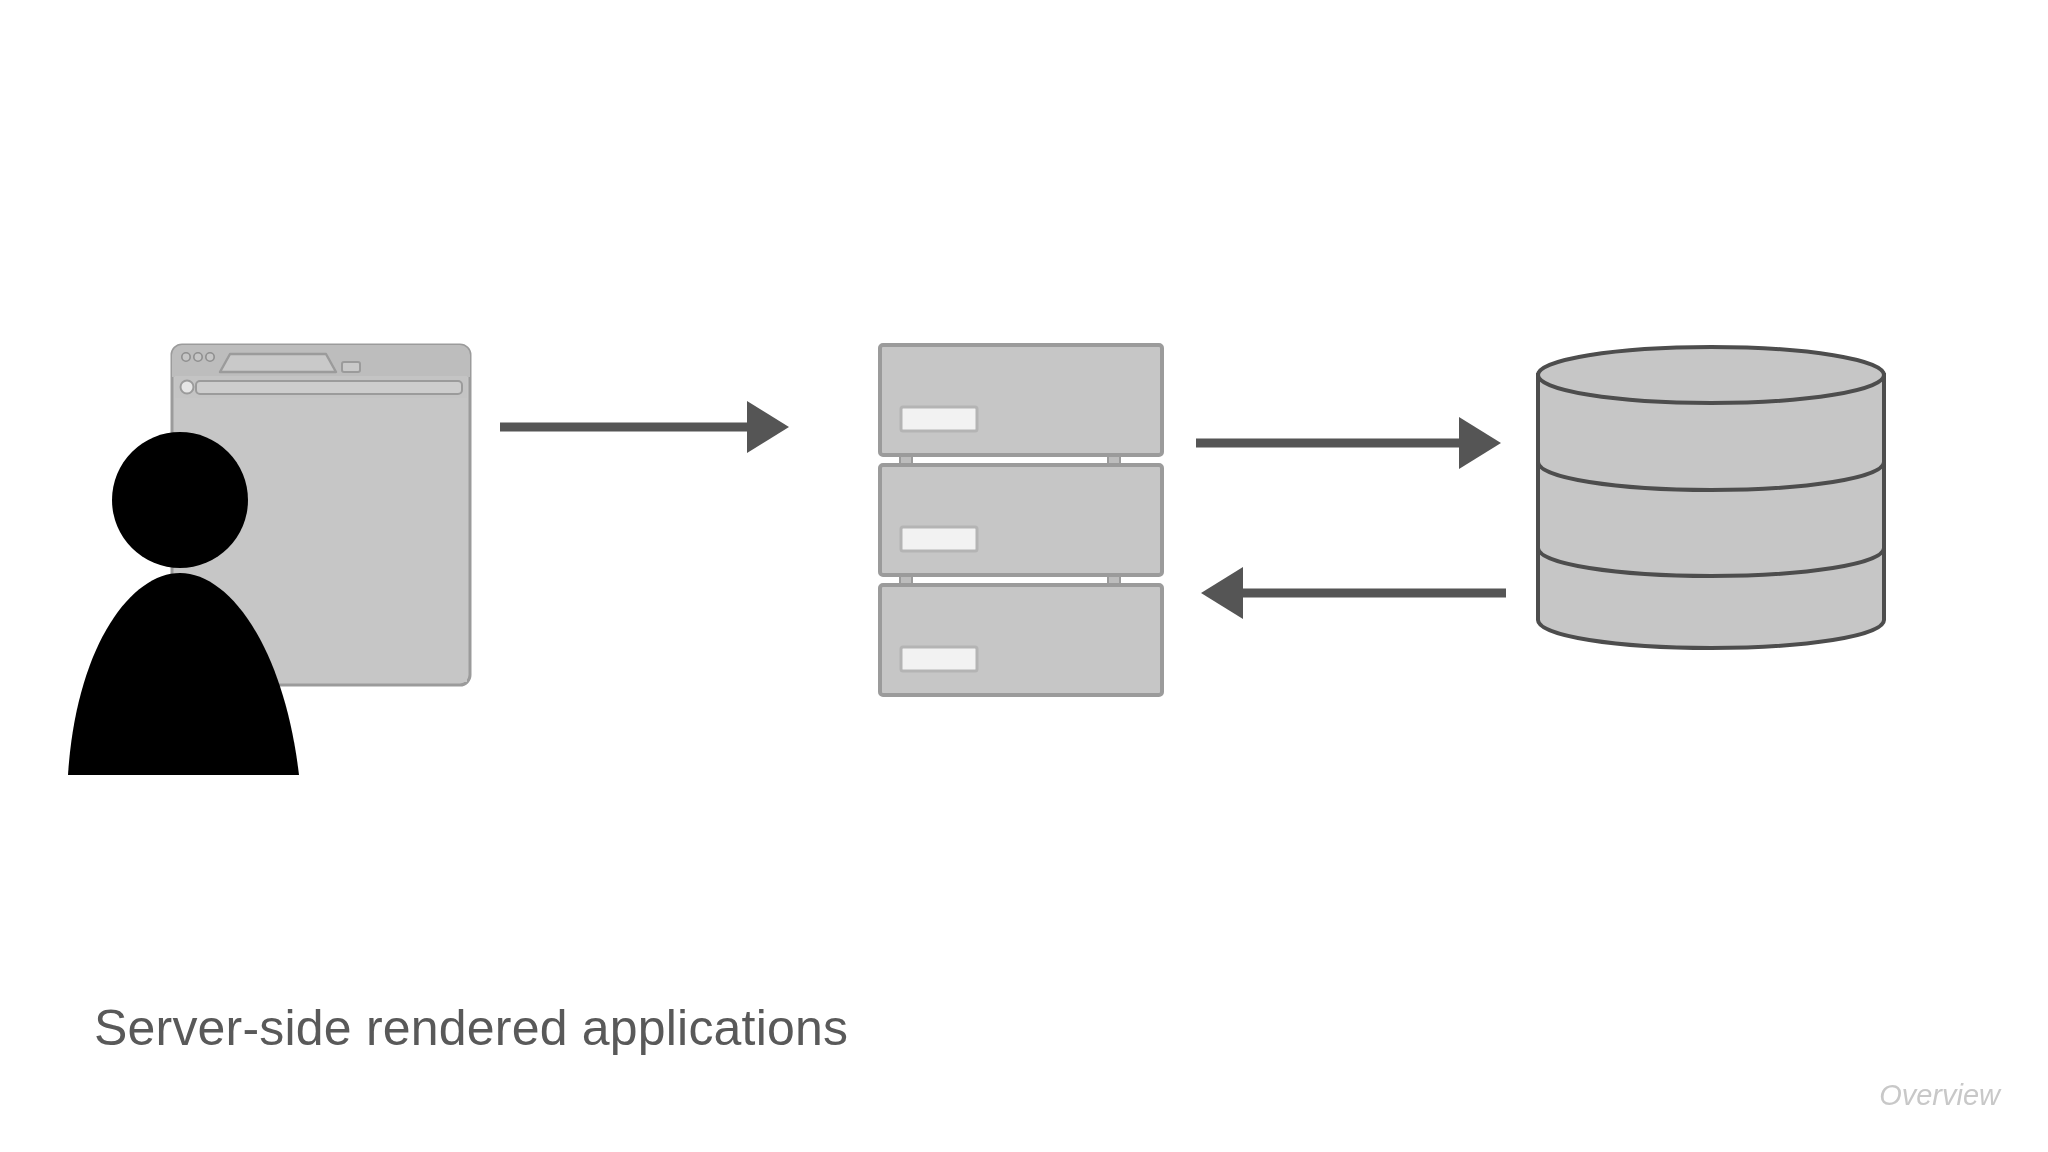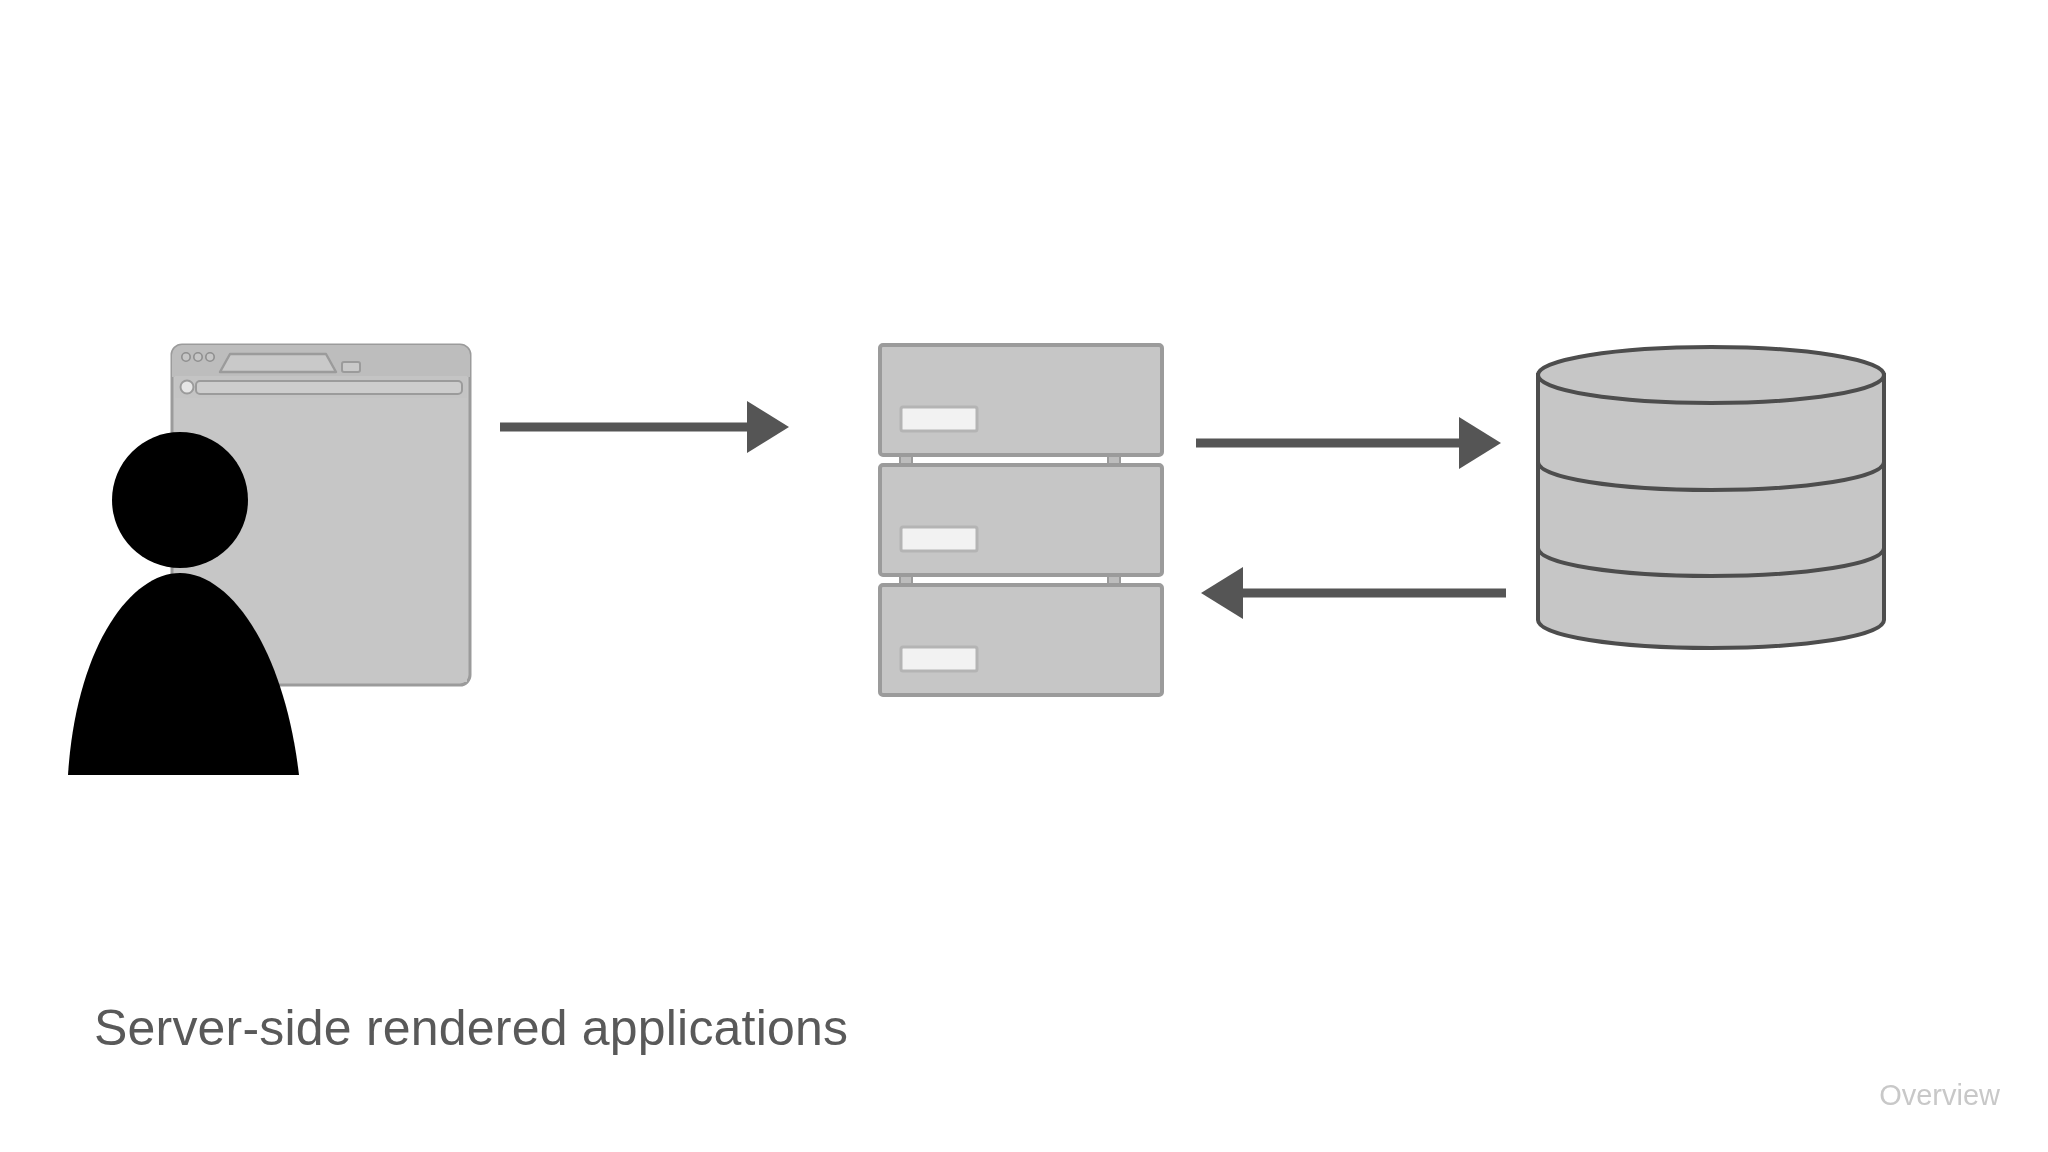--- a/index.html
+++ b/index.html
@@ -40,20 +40,21 @@
   }
   .slide-footer {
     position: absolute;
     right: 48px;
     top: 1078px;
     font-size: 29px;
     line-height: 34px;
     color: #c8c8c8;
     white-space: nowrap;
     font-weight: 400;
+    font-style: italic;
   }
 </style>
 </head>
 <body>
 
 <div id="slide">
 
   <svg id="diagram-canvas" viewBox="0 0 2048 1152" xmlns="http://www.w3.org/2000/svg">
 
     <g>

